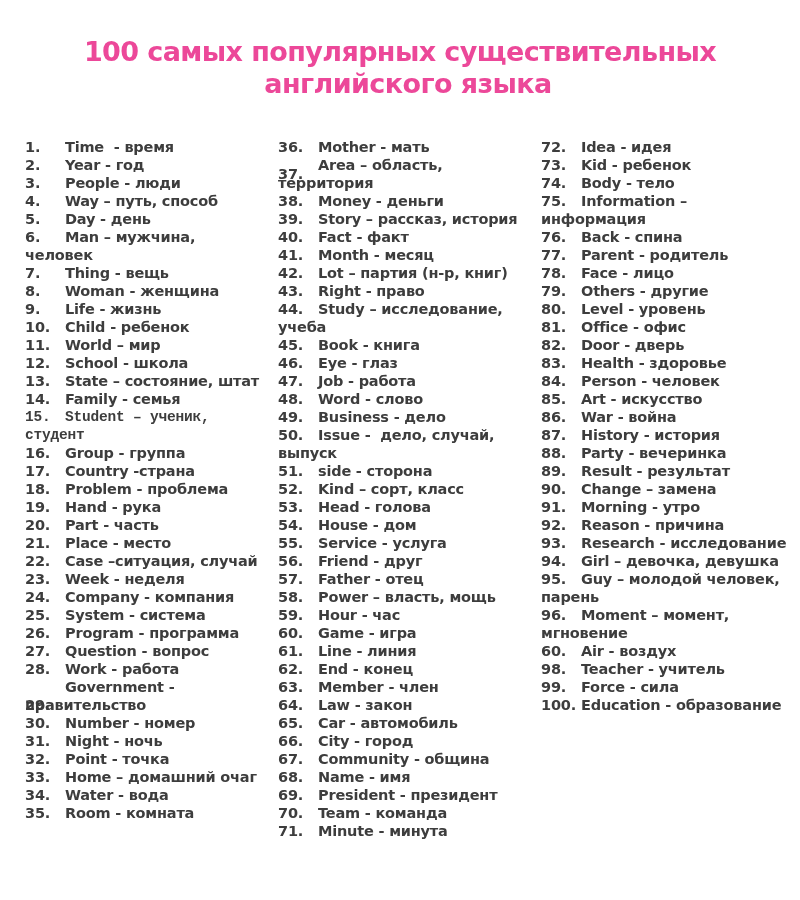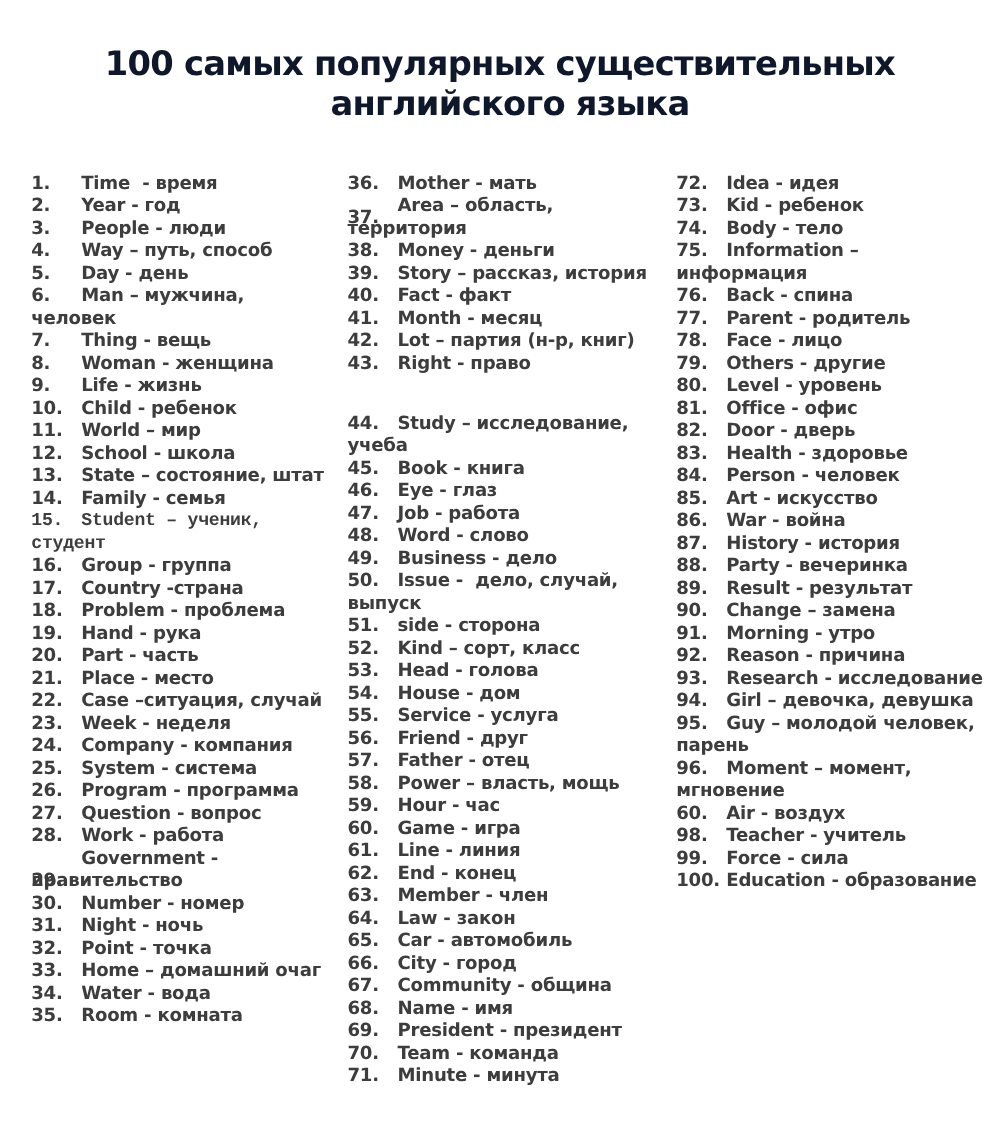--- a/index.html
+++ b/index.html
@@ -1,19 +1,19 @@
 <!DOCTYPE html>
 <html><head>
   <meta charset="utf-8">
   <style>
     html, body { margin: 0; padding: 0; background: #ffffff; }
     body { width: 800px; height: 900px; position: relative; overflow: hidden;
            font-family: "DejaVu Sans", "Liberation Sans", sans-serif; }
     .title { position: absolute; left: 0; top: 18px; width: 800px; text-align: center;
-             color: #0f172a; font-weight: bold; font-size: 27px; line-height: 32px;
+             color: #ec4899; font-weight: bold; font-size: 27px; line-height: 32px;
              letter-spacing: -0.6px; }
     .title .line1 { display: block; padding-left: 0px; }
     .title .line2 { display: block; padding-left: 16px; }
     .col { position: absolute; top: 138px; }
     .col1 { left: 25px; width: 255px; }
     .col2 { left: 278px; width: 260px; }
     .col3 { left: 541px; width: 259px; }
     .item { display: flex; font-size: 14.5px; line-height: 18px; color: #3d3d3d; font-weight: bold;
             letter-spacing: -0.2px; }
     .item .num { flex: 0 0 40px; }
@@ -197,21 +197,21 @@
       <span class="txt"><span>Month</span><span> - </span><span>месяц</span></span>
     </div>
     <div class="item">
       <span class="num">42.</span>
       <span class="txt"><span>Lot</span><span> – </span><span>партия (н-р, книг)</span></span>
     </div>
     <div class="item">
       <span class="num">43.</span>
       <span class="txt"><span>Right</span><span> - </span><span>право</span></span>
     </div>
-    <div class="item" style="align-items: flex-start; margin-top: 30px;">
+    <div class="item" style="align-items: flex-start;">
       <span class="num">44.</span>
       <span class="txt"><span>Study</span><span> – </span><span>исследование,</span><span class="cont">учеба</span></span>
     </div>
     <div class="item">
       <span class="num">45.</span>
       <span class="txt"><span>Book</span><span> - </span><span>книга</span></span>
     </div>
     <div class="item">
       <span class="num">46.</span>
       <span class="txt"><span>Eye</span><span> - </span><span>глаз</span></span>

